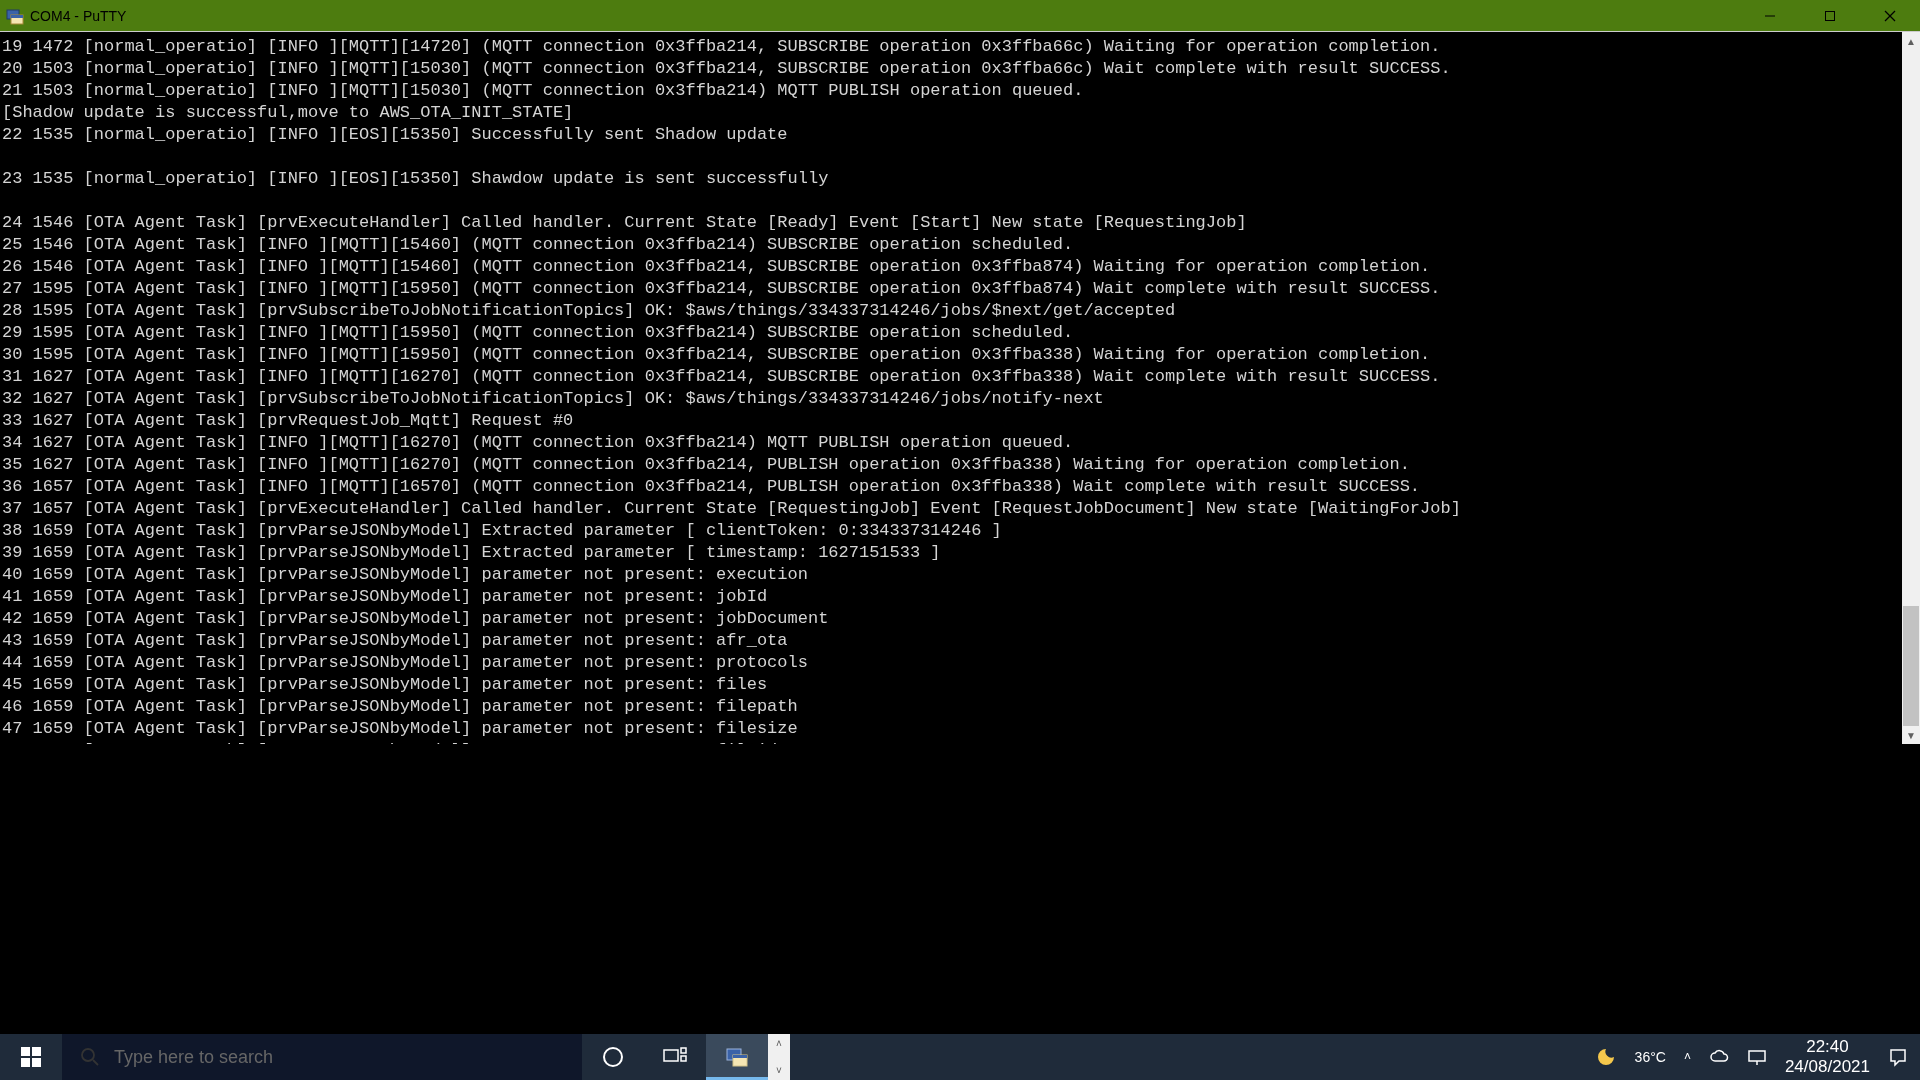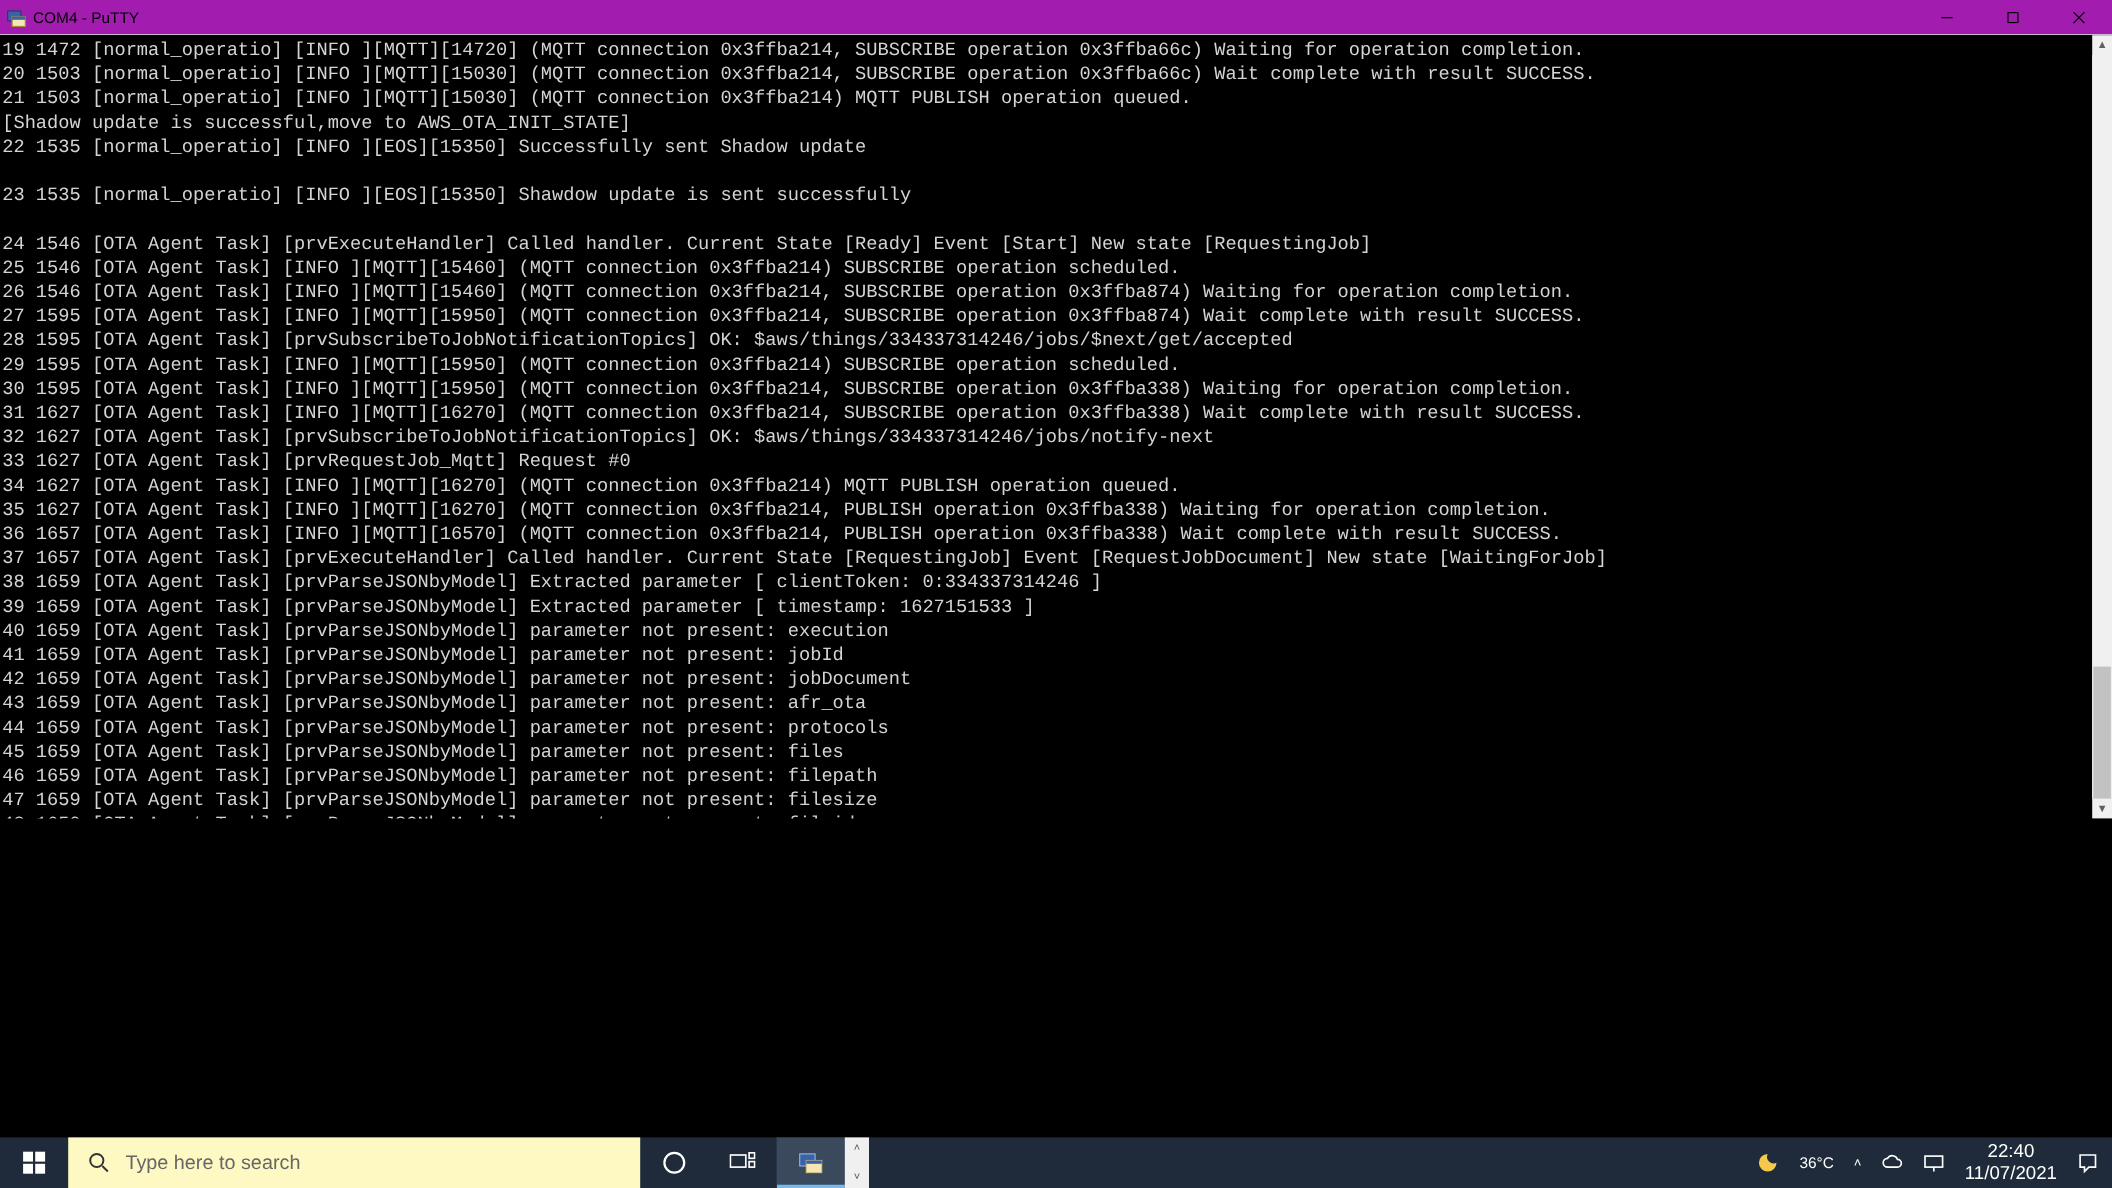--- a/index.html
+++ b/index.html
@@ -6,21 +6,21 @@
   body {
     font-family: "Segoe UI", Tahoma, sans-serif;
     background: #000;
     width: 1920px;
     height: 1080px;
     overflow: hidden;
     position: relative;
   }
   .titlebar {
     height: 32px;
-    background: #a21caf;
+    background: #4d7c0f;
     display: flex;
     align-items: center;
     justify-content: space-between;
     border-bottom: 1px solid #ccc;
   }
   .titlebar-left { display: flex; align-items: center; padding-left: 6px; gap: 6px; }
   .titlebar-left .icon { width: 18px; height: 18px; display: flex; align-items: center; justify-content: center; }
   .title-text { font-size: 14px; color: #000; }
   .window-controls { display: flex; }
   .win-btn {
@@ -76,21 +76,21 @@
     display:flex;
     align-items:stretch;
     color:#fff;
   }
   .start-btn {
     width:62px;
     display:flex;align-items:center;justify-content:center;
   }
   .search-box {
     flex: 0 0 520px;
-    background:#fef9c3;
+    background:#0f172a;
     display:flex;
     align-items:center;
     gap:14px;
     padding-left:18px;
     color:#555;
   }
   .search-box .mag { color:#333; }
   .search-box span.txt { font-size:18px; color:#666; }
   .task-icons { display:flex; align-items:stretch; }
   .task-icon {
@@ -263,21 +263,21 @@
         </svg>
     </span>
     <span>
       <svg width="20" height="18" viewBox="0 0 20 18">
           <rect x="2" y="3" width="16" height="10" fill="none" stroke="#fff" stroke-width="1.5"></rect>
           <line x1="10" y1="13" x2="10" y2="17" stroke="#fff" stroke-width="1.5"></line>
         </svg>
     </span>
     <div class="time-block">
       <div>22:40</div>
-      <div>11/07/2021</div>
+      <div>24/08/2021</div>
     </div>
     <span>
       <svg width="20" height="20" viewBox="0 0 20 20">
           <path d="M3 3 H17 V14 H11 L7 18 V14 H3 Z" fill="none" stroke="#fff" stroke-width="1.5"></path>
         </svg>
     </span>
   </div>
 </div>
 
 </body></html>

